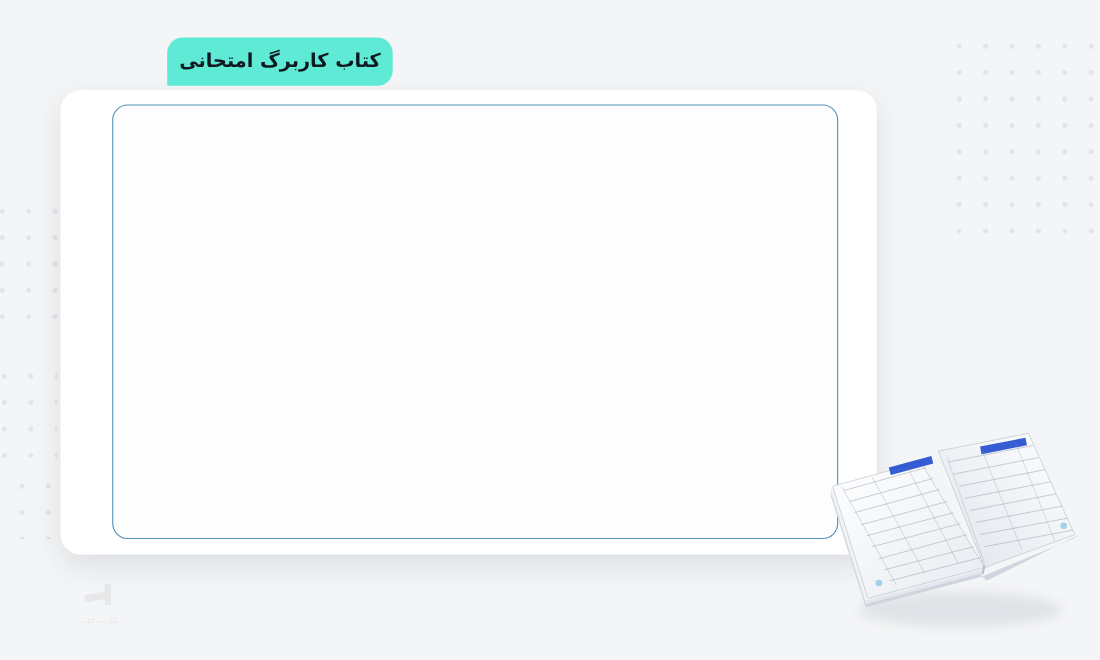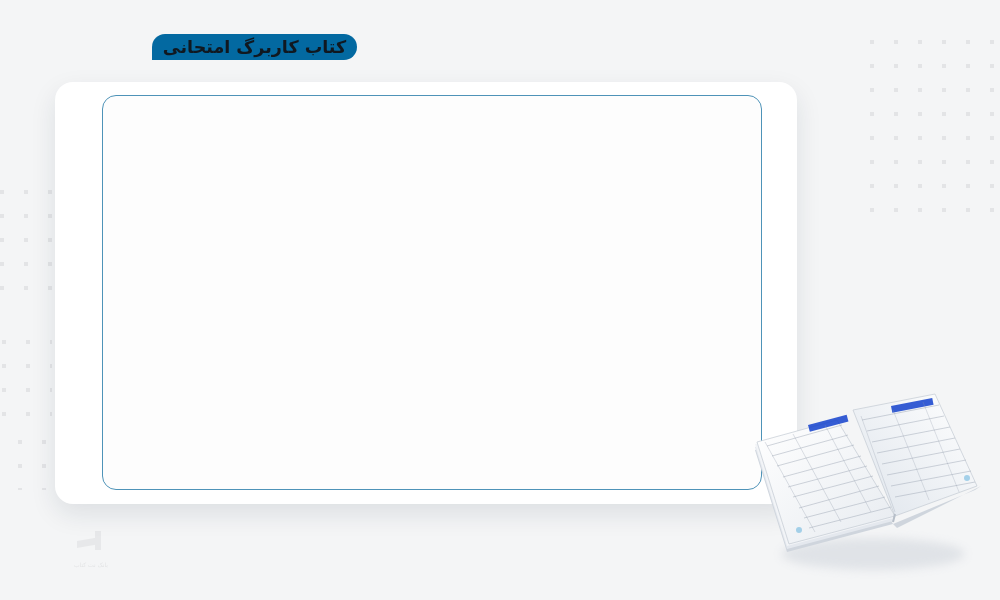--- a/index.html
+++ b/index.html
@@ -29,22 +29,22 @@
   .dot-tr { right: 0px;   top: 30px;  width: 140px; height: 200px; }
   .dot-ml { left: -8px;   top: 330px; width: 60px;  height: 90px; }
   .dot-bl { left: 8px;    top: 430px; width: 40px;  height: 60px; }
 
   
   .title-badge {
     position: absolute;
     left: 152px;
     top: 34px;
     width: 205px;
-    height: 26px;
-    background: #0369a1;
+    height: 44px;
+    background: #5eead4;
     border-radius: 14px 14px 14px 0;
     display: flex;
     align-items: center;
     justify-content: center;
     z-index: 6;
     text-align: center;
   }
   .title-badge-text {
     font-size: 17.5px;
     font-weight: bold;

